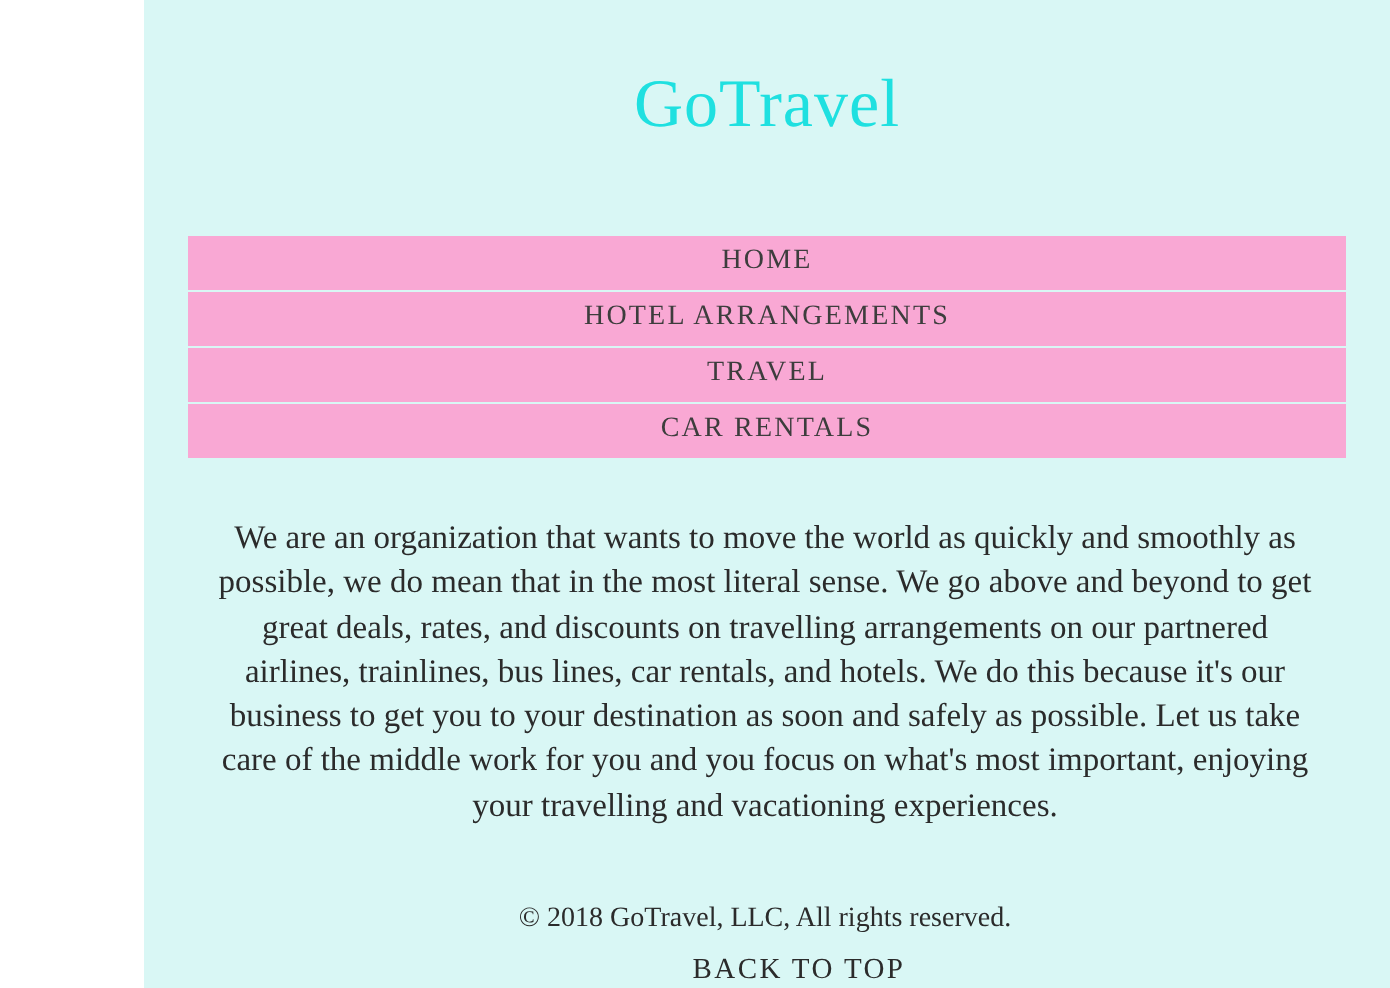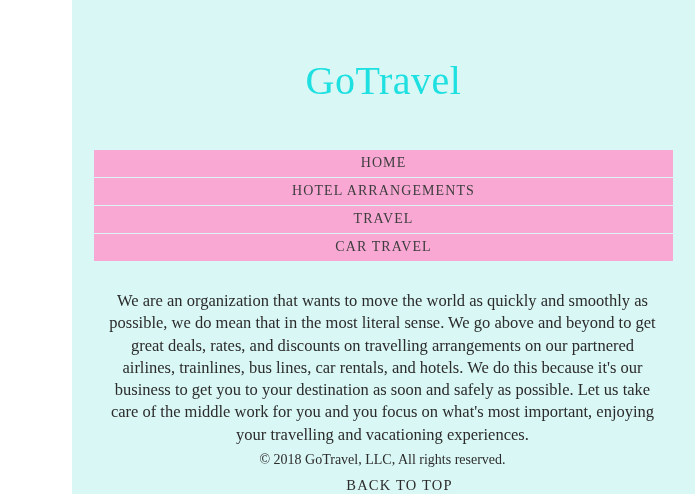--- a/index.html
+++ b/index.html
@@ -19,24 +19,24 @@
     top: 0;
     width: 623px;
     height: 494px;
     background: #d9f7f5;
     overflow: hidden;
   }
   .site-title {
     text-align: center;
     color: #1fe0e0;
     font-family: "Liberation Serif", serif;
-    font-size: 40px;
+    font-size: 34px;
     letter-spacing: 0.5px;
-    margin: 11px;
-    padding-top: 46px;
+    margin: 0;
+    padding-top: 34px;
     font-weight: normal;
   }
   .nav {
     margin-top: 46px;
     padding: 0 22px 0 22px;
   }
   .nav-item {
     display: block;
     width: 100%;
     box-sizing: border-box;
@@ -94,21 +94,21 @@
 <body>
 
 <div class="page">
 
   <h1 class="site-title">GoTravel</h1>
 
   <nav class="nav">
     <a class="nav-item">HOME</a>
     <a class="nav-item">HOTEL ARRANGEMENTS</a>
     <a class="nav-item">TRAVEL</a>
-    <a class="nav-item">CAR TRAVEL</a>
+    <a class="nav-item">CAR RENTALS</a>
   </nav>
 
   <div class="content">
     <p>We are an organization that wants to move the world as quickly and smoothly as possible, we do mean that in the most literal sense. We go above and beyond to get great deals, rates, and discounts on travelling arrangements on our partnered airlines, trainlines, bus lines, car rentals, and hotels. We do this because it's our business to get you to your destination as soon and safely as possible. Let us take care of the middle work for you and you focus on what's most important, enjoying your travelling and vacationing experiences.</p>
   </div>
 
   <div class="footer">
     <span class="copyright">© 2018 GoTravel, LLC, All rights reserved.</span>
     <a class="back-to-top">BACK TO TOP</a>
   </div>

